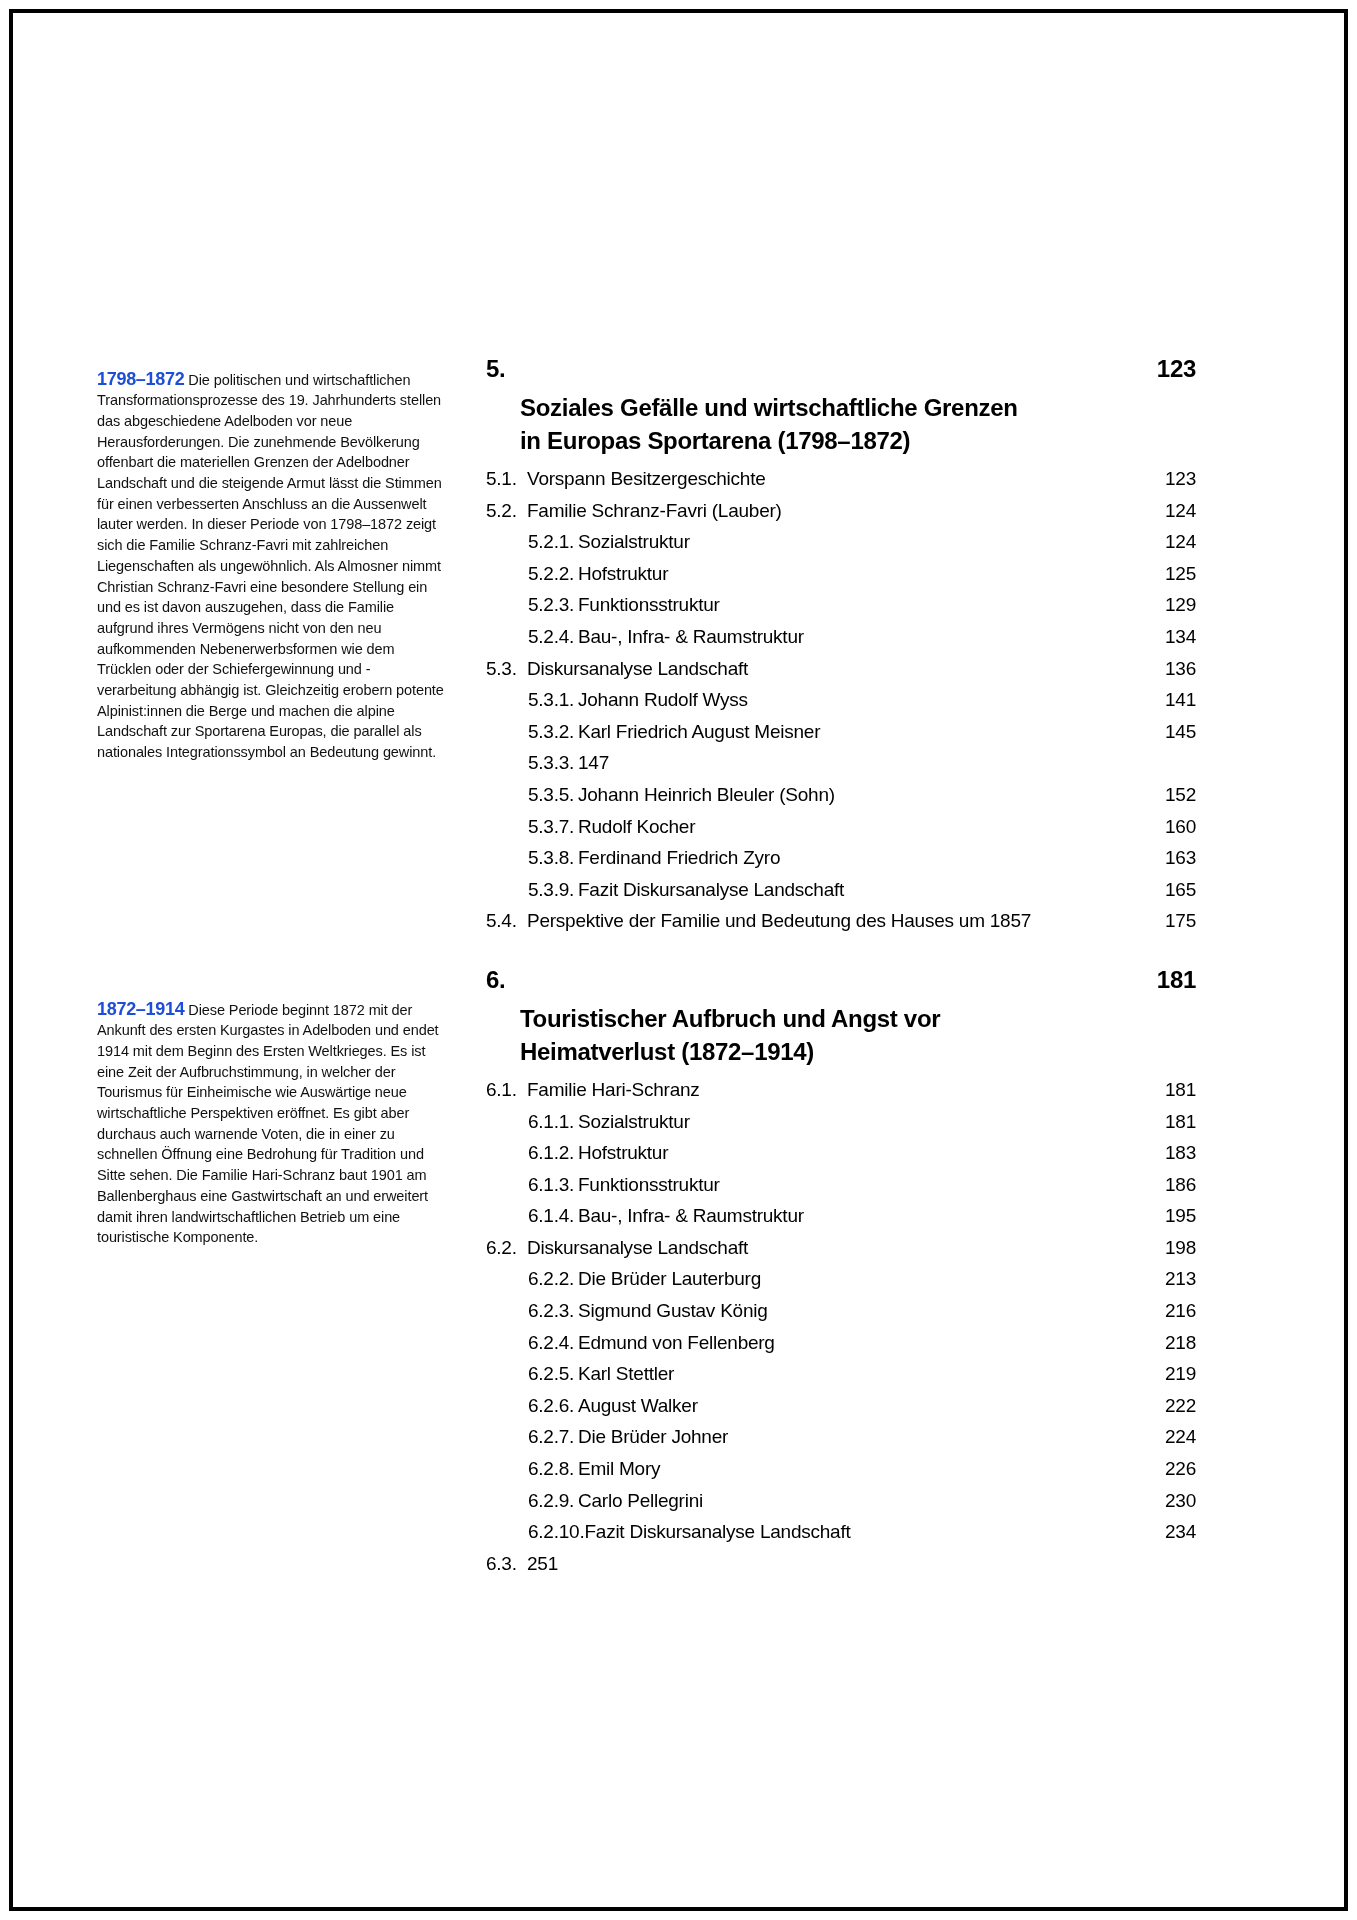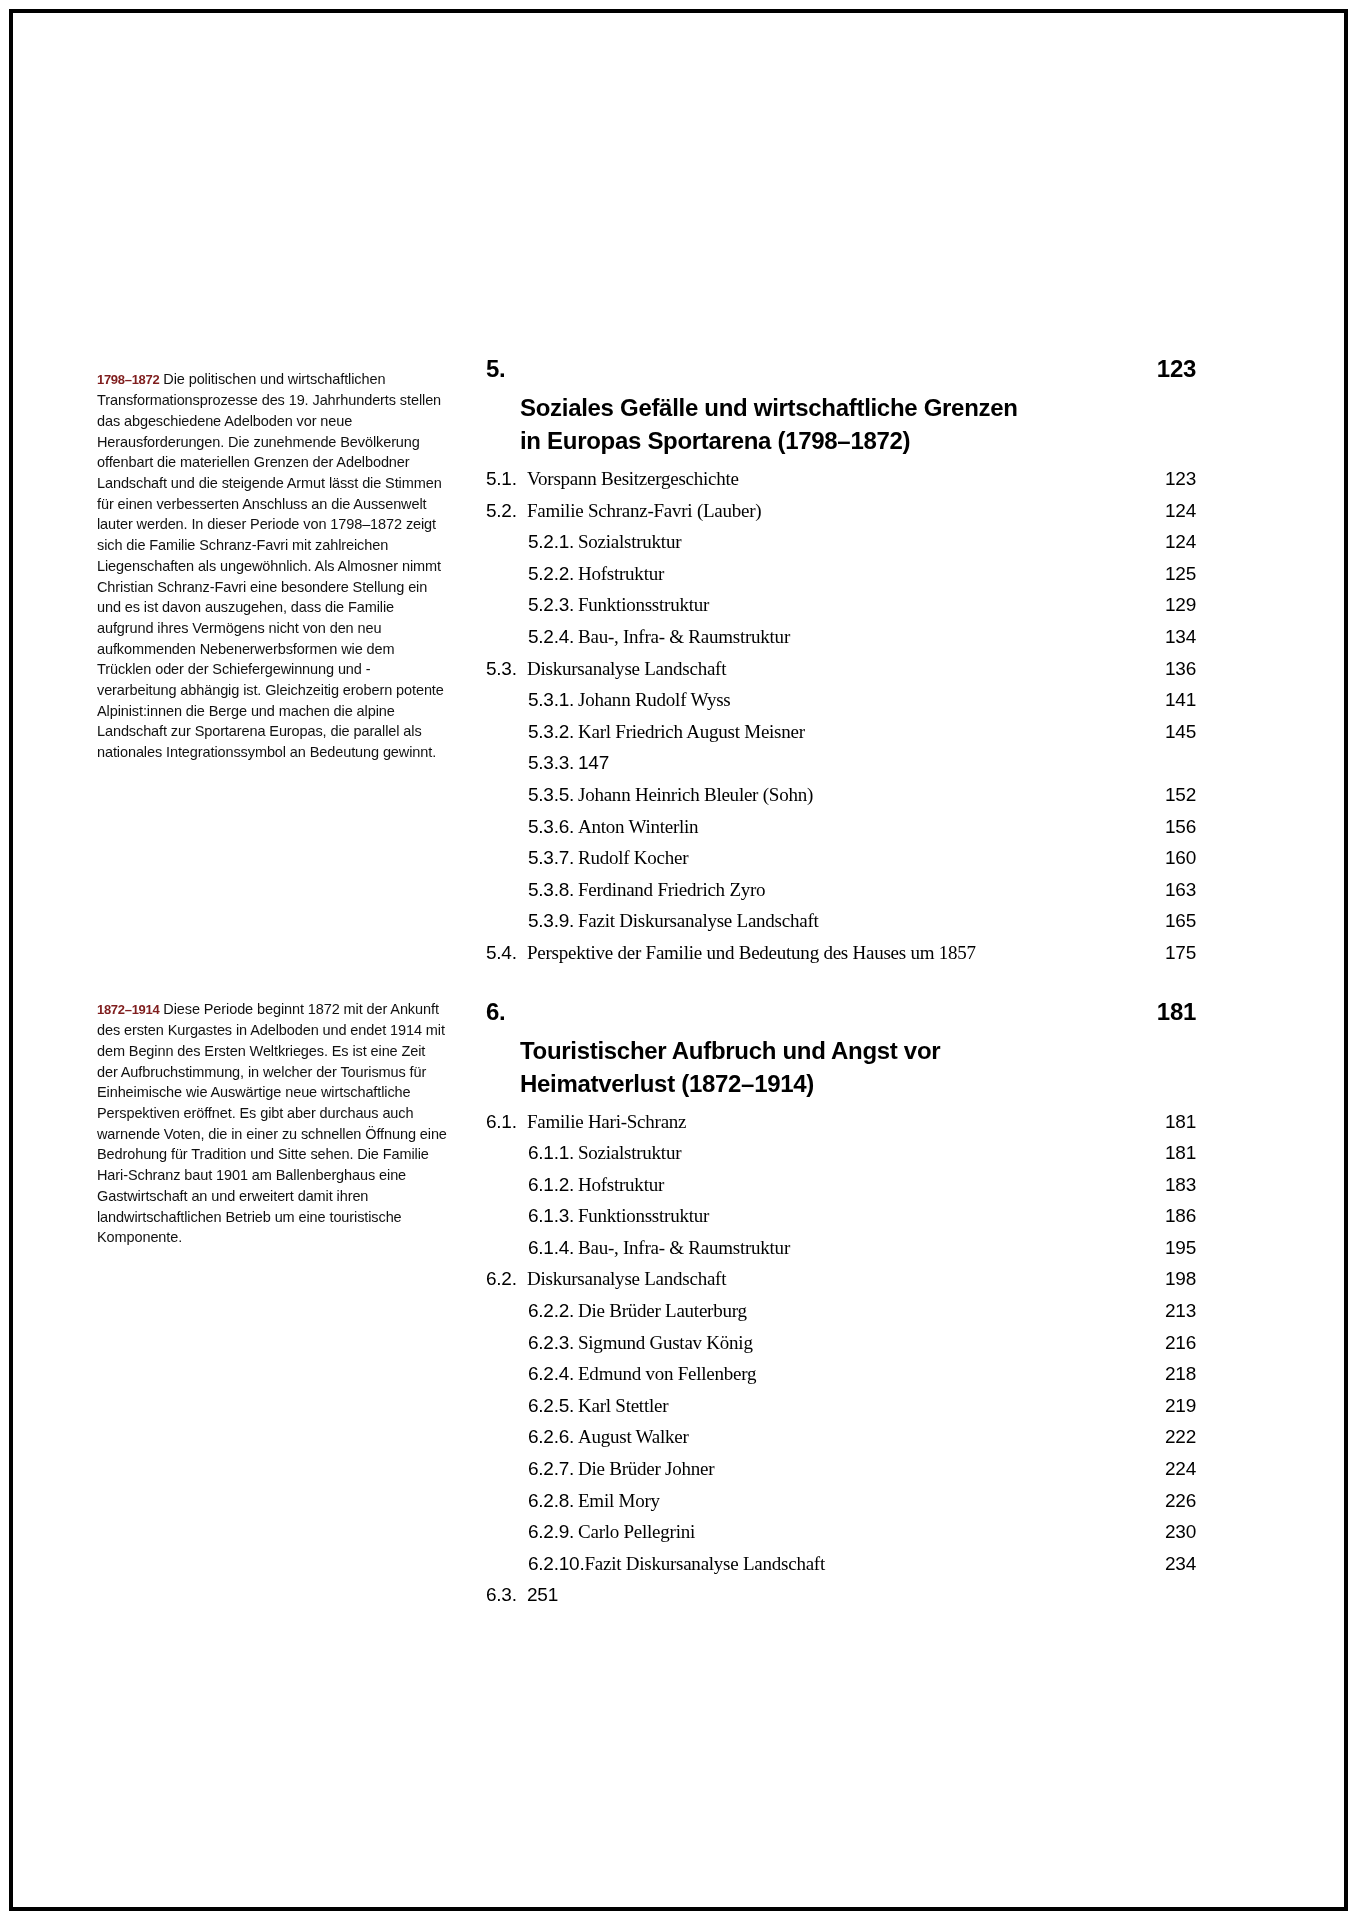--- a/index.html
+++ b/index.html
@@ -24,23 +24,23 @@
     position: absolute;
     left: 97px;
     width: 352px;
     font-size: 14.5px;
     line-height: 20.7px;
     letter-spacing: -0.1px;
     color: #111111;
   }
   .margin-note .note-label {
     font-weight: 700;
-    font-size: 13px;
+    font-size: 18px;
     letter-spacing: -0.3px;
-    color: #7f1d1d;
+    color: #1d4ed8;
   }
   .note-1 { top: 354px; }
   .note-2 { top: 984px; }
 
   
   .toc {
     position: absolute;
     left: 486px;
     top: 352px;
     width: 710px;
@@ -64,21 +64,21 @@
     display: flex;
     align-items: center;
     font-size: 19px;
     line-height: 31.6px;
     height: 31.6px;
   }
   .toc-row .toc-num { flex: none; }
   .toc-row.level1 .toc-num { width: 41px; }
   .toc-row.level2 { padding-left: 42px; }
   .toc-row.level2 .toc-num { min-width: 50px; }
-  .toc-row .toc-title { flex: 1 1 auto; white-space: nowrap; overflow: hidden; font-family: Liberation Serif, serif; }
+  .toc-row .toc-title { flex: 1 1 auto; white-space: nowrap; overflow: hidden; }
   .toc-row .toc-page { flex: none; text-align: right; white-space: nowrap; }
 </style>
 </head>
 <body>
 
 <div class="page">
   <div class="frame"></div>
 
   <p class="margin-note note-1"><span class="note-label">1798–1872</span><span> Die politischen und wirtschaftlichen Transformationsprozesse des 19. Jahrhunderts stellen das abgeschiedene Adelboden vor neue Herausforderungen. Die zunehmende Bevölkerung offenbart die materiellen Grenzen der Adelbodner Landschaft und die steigende Armut lässt die Stimmen für einen verbesserten Anschluss an die Aussenwelt lauter werden. In dieser Periode von 1798–1872 zeigt sich die Familie Schranz-Favri mit zahlreichen Liegenschaften als ungewöhnlich. Als Almosner nimmt Christian Schranz-Favri eine besondere Stellung ein und es ist davon auszugehen, dass die Familie aufgrund ihres Vermögens nicht von den neu aufkommenden Nebenerwerbsformen wie dem Trücklen oder der Schiefergewinnung und -verarbeitung abhängig ist. Gleichzeitig erobern potente Alpinist:innen die Berge und machen die alpine Landschaft zur Sportarena Europas, die parallel als nationales Integrationssymbol an Bedeutung gewinnt.</span></p>
 
@@ -138,25 +138,20 @@
       <div class="toc-row level2">
         <span class="toc-num">5.3.3.</span>
         <span class="toc-page">147</span>
       </div>
       <div class="toc-row level2">
         <span class="toc-num">5.3.5.</span>
         <span class="toc-title">Johann Heinrich Bleuler (Sohn)</span>
         <span class="toc-page">152</span>
       </div>
       <div class="toc-row level2">
-        <span class="toc-num">5.3.6.</span>
-        <span class="toc-title">Anton Winterlin</span>
-        <span class="toc-page">156</span>
-      </div>
-      <div class="toc-row level2">
         <span class="toc-num">5.3.7.</span>
         <span class="toc-title">Rudolf Kocher</span>
         <span class="toc-page">160</span>
       </div>
       <div class="toc-row level2">
         <span class="toc-num">5.3.8.</span>
         <span class="toc-title">Ferdinand Friedrich Zyro</span>
         <span class="toc-page">163</span>
       </div>
       <div class="toc-row level2">

